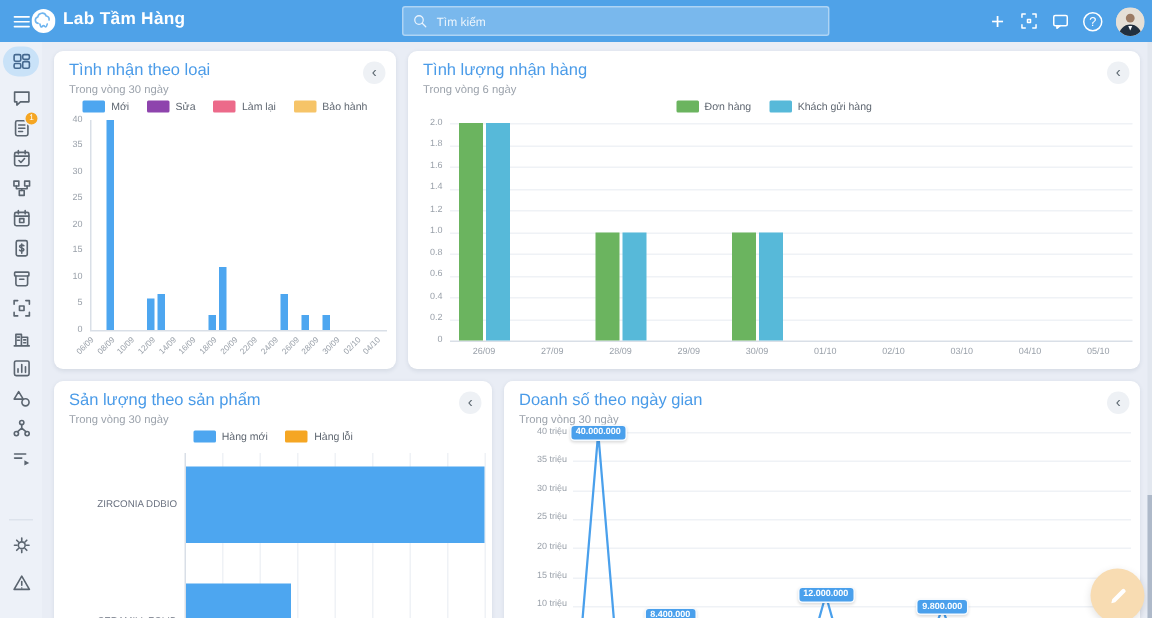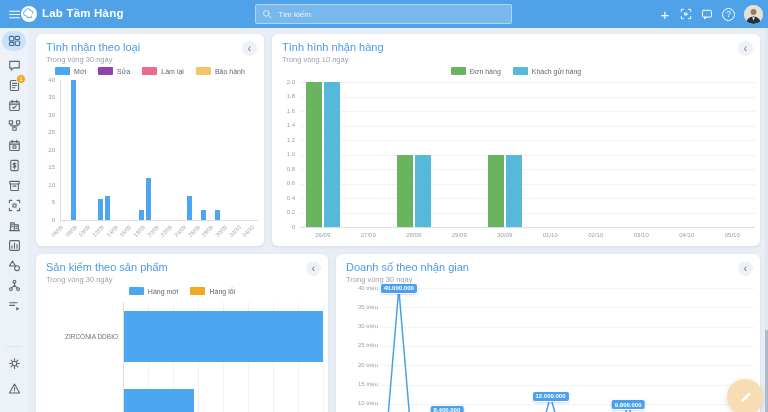--- a/index.html
+++ b/index.html
@@ -3,21 +3,21 @@
 <meta charset="utf-8">
 <style>
   html,body{margin:0;padding:0;background:#E9EDF5;}
   .page{position:relative;width:768px;height:412px;overflow:hidden;background:#E9EDF5;
         font-family:"Liberation Sans","DejaVu Sans",sans-serif;-webkit-font-smoothing:antialiased;}
   
   .topbar{position:absolute;left:0;top:0;width:768px;height:28px;background:#4FA2E8;z-index:8;}
   .menu-btn{position:absolute;left:7px;top:7px;width:15px;height:14px;background:none;border:none;padding:0;display:flex;align-items:center;justify-content:center;}
   .logo{position:absolute;left:21px;top:6px;width:16px;height:16px;}
   .app-title{position:absolute;left:42px;top:7px;color:#fff;font-size:11.5px;font-weight:700;letter-spacing:.2px;}
-  .search-box{position:absolute;left:255px;top:4px;width:257px;height:20px;box-sizing:border-box;
+  .search-box{position:absolute;left:268px;top:4px;width:285px;height:20px;box-sizing:border-box;
         background:rgba(255,255,255,.24);border:1px solid rgba(255,255,255,.4);border-radius:2px;
         display:flex;align-items:center;padding:0 6px;justify-content:space-between;}
   .search-input{flex:1;background:transparent;border:none;outline:none;color:#fff;font-size:8px;margin-left:4px;font-family:inherit;}
   .search-input::placeholder{color:rgba(255,255,255,.85);}
   .top-actions{position:absolute;right:5px;top:0;height:28px;display:flex;align-items:center;gap:9px;}
   .tb-btn{background:none;border:none;padding:0;color:#fff;display:flex;align-items:center;justify-content:center;}
   .add-btn{font-size:15px;line-height:1;width:12px;}
   .help-btn{width:13px;height:13px;border:1px solid #fff;border-radius:50%;font-size:8.5px;box-sizing:border-box;}
   .avatar{width:19px;height:19px;border-radius:50%;overflow:hidden;background:#d7dce1;}
   
@@ -302,22 +302,22 @@
       <div class="xlab-rot" style="left: 133.241px; top: 190px;">22/09</div>
       <div class="xlab-rot" style="left: 146.897px; top: 190px;">24/09</div>
       <div class="xlab-rot" style="left: 160.552px; top: 190px;">26/09</div>
       <div class="xlab-rot" style="left: 174.207px; top: 190px;">28/09</div>
       <div class="xlab-rot" style="left: 187.862px; top: 190px;">30/09</div>
       <div class="xlab-rot" style="left: 201.517px; top: 190px;">02/10</div>
       <div class="xlab-rot" style="left: 215.172px; top: 190px;">04/10</div>
     </section>
 
   <section class="card" id="p2">
-    <div class="card-title">Tình hình nhận hàng</div>
-    <div class="card-sub">Trong vòng 10 ngày</div>
+    <div class="card-title">Tình lượng nhận hàng</div>
+    <div class="card-sub">Trong vòng 6 ngày</div>
     <button class="collapse-btn">‹</button>
     <div class="legend" id="p2-legend">
         <div class="lg-item">
           <span class="lg-swatch" style="background:#6BB45F"></span>
           <span class="lg-label">Đơn hàng</span>
         </div>
         <div class="lg-item">
           <span class="lg-swatch" style="background:#57B9D9"></span>
           <span class="lg-label">Khách gửi hàng</span>
         </div>
@@ -356,21 +356,21 @@
       <div class="bar-v" style="left: 215.75px; width: 16px; top: 120.5px; height: 72.5px; background: rgb(107, 180, 95);"></div>
       <div class="bar-v" style="left: 233.75px; width: 16px; top: 120.5px; height: 72.5px; background: rgb(87, 185, 217);"></div>
       <div class="tick-label" style="left: 263.25px; width: 30px; text-align: center; top: 198px;">01/10</div>
       <div class="tick-label" style="left: 308.75px; width: 30px; text-align: center; top: 198px;">02/10</div>
       <div class="tick-label" style="left: 354.25px; width: 30px; text-align: center; top: 198px;">03/10</div>
       <div class="tick-label" style="left: 399.75px; width: 30px; text-align: center; top: 198px;">04/10</div>
       <div class="tick-label" style="left: 445.25px; width: 30px; text-align: center; top: 198px;">05/10</div>
     </section>
 
   <section class="card" id="p3">
-    <div class="card-title">Sản kiếm theo sản phẩm</div>
+    <div class="card-title">Sản lượng theo sản phẩm</div>
     <div class="card-sub">Trong vòng 30 ngày</div>
     <button class="collapse-btn">‹</button>
     <div class="legend" id="p3-legend">
         <div class="lg-item">
           <span class="lg-swatch" style="background:#4DA6F0"></span>
           <span class="lg-label">Hàng mới</span>
         </div>
         <div class="lg-item">
           <span class="lg-swatch" style="background:#F5A623"></span>
           <span class="lg-label">Hàng lỗi</span>
@@ -385,21 +385,21 @@
       <div class="grid-v" style="left: 237px; top: 48px; height: 126px;"></div>
       <div class="grid-v" style="left: 262px; top: 48px; height: 126px;"></div>
       <div class="grid-v" style="left: 287px; top: 48px; height: 126px;"></div>
       <div class="bar-h" style="left: 88px; top: 57px; width: 199px; height: 51px; background: rgb(77, 166, 240);"></div>
       <div class="tick-label" style="left: 2px; width: 80px; text-align: right; top: 79px; font-size: 6.5px; color: rgb(107, 114, 128);">ZIRCONIA DDBIO</div>
       <div class="bar-h" style="left: 88px; top: 135px; width: 69.65px; height: 51px; background: rgb(77, 166, 240);"></div>
       <div class="tick-label" style="left: 2px; width: 80px; text-align: right; top: 157px; font-size: 6.5px; color: rgb(107, 114, 128);">CERAMILL ZOLID</div>
     </section>
 
   <section class="card" id="p4">
-    <div class="card-title">Doanh số theo nhận gian</div>
+    <div class="card-title">Doanh số theo ngày gian</div>
     <div class="card-sub">Trong vòng 30 ngày</div>
     <button class="collapse-btn">‹</button>
   <div class="grid-h" style="left: 46px; top: 34px; width: 372px;"></div>
       <div class="tick-label" style="left: 0px; width: 42px; text-align: right; top: 30.5px;">40 triệu</div>
       <div class="grid-h" style="left: 46px; top: 53.3px; width: 372px;"></div>
       <div class="tick-label" style="left: 0px; width: 42px; text-align: right; top: 49.8px;">35 triệu</div>
       <div class="grid-h" style="left: 46px; top: 72.6px; width: 372px;"></div>
       <div class="tick-label" style="left: 0px; width: 42px; text-align: right; top: 69.1px;">30 triệu</div>
       <div class="grid-h" style="left: 46px; top: 91.9px; width: 372px;"></div>
       <div class="tick-label" style="left: 0px; width: 42px; text-align: right; top: 88.4px;">25 triệu</div>

